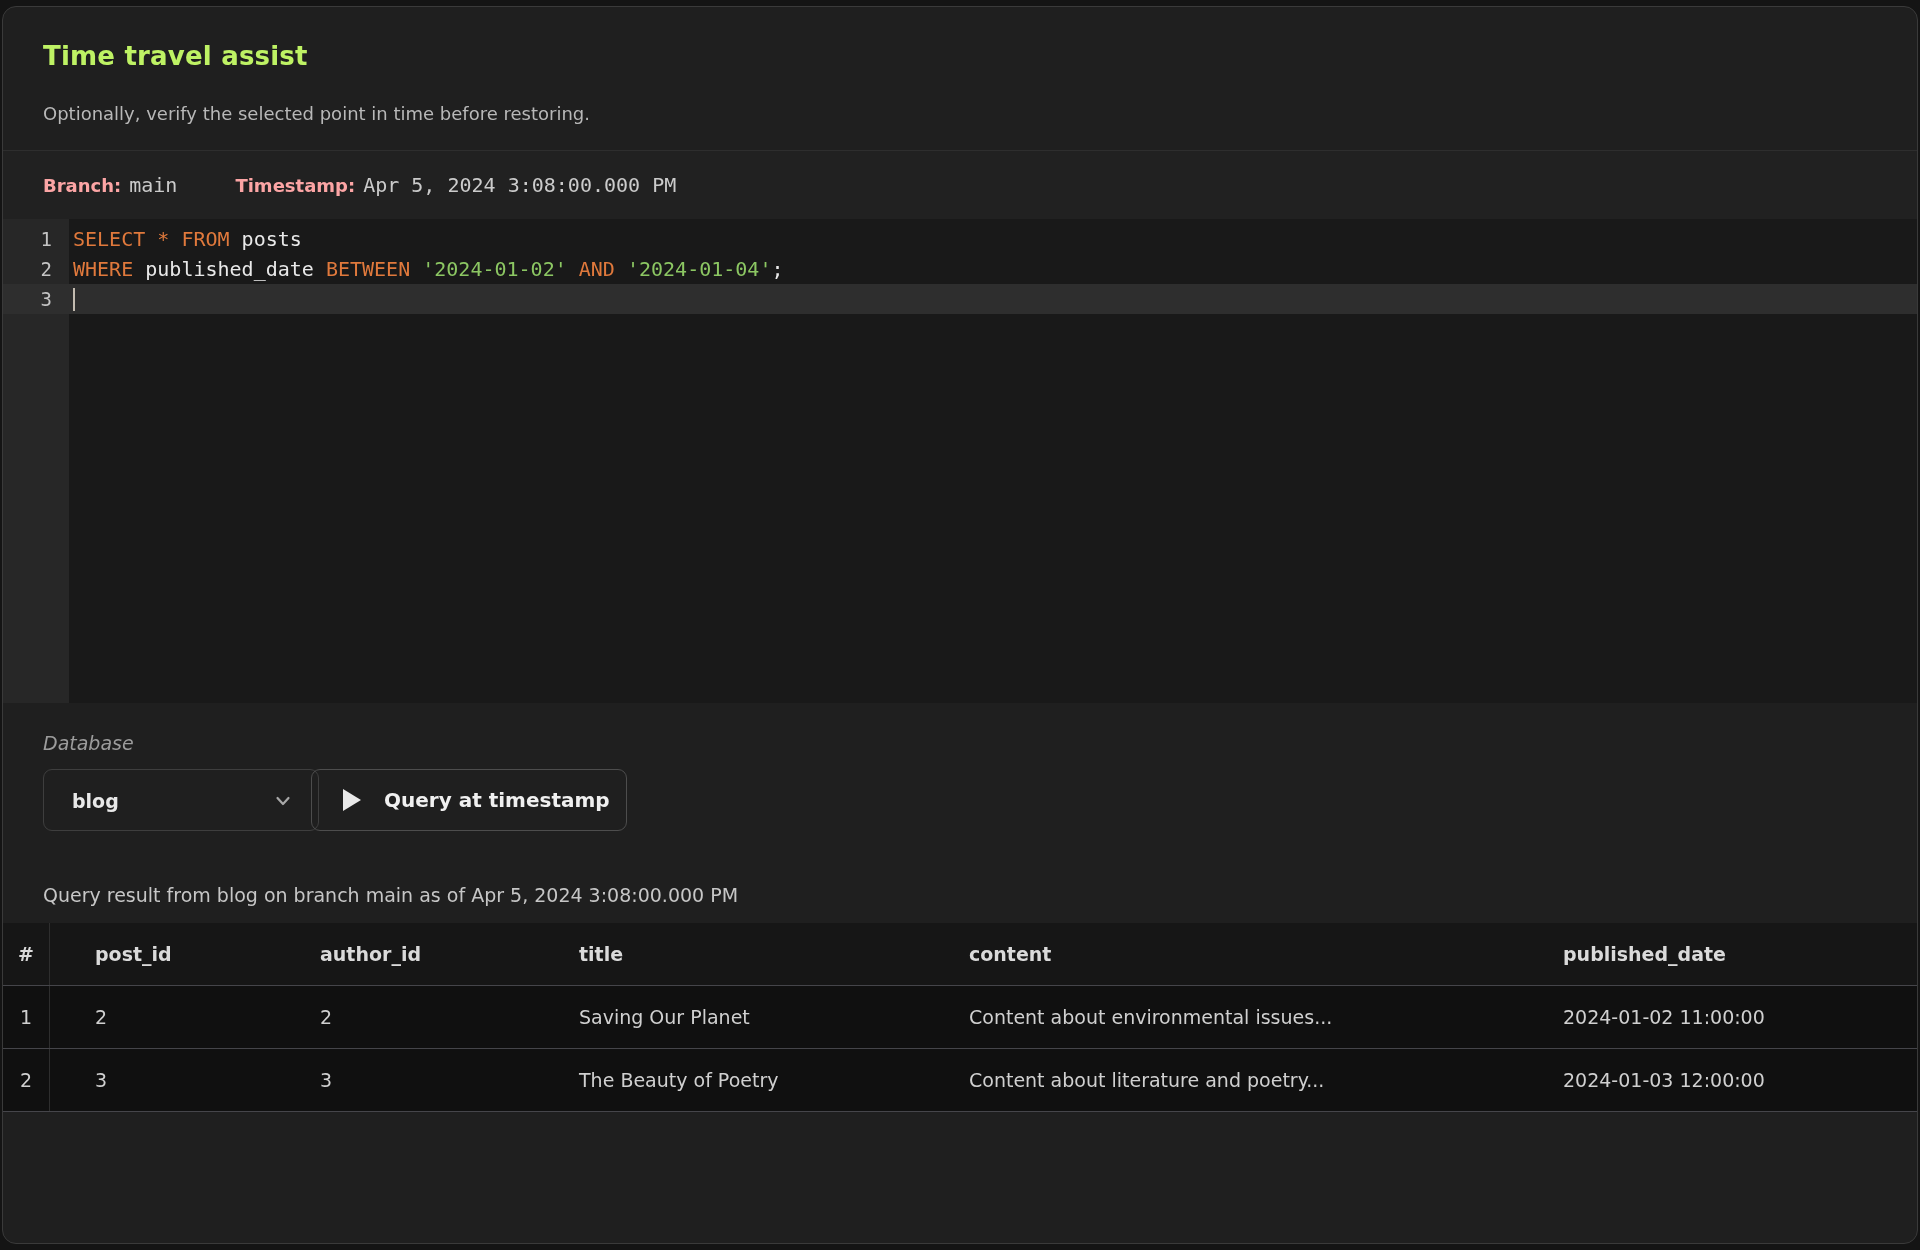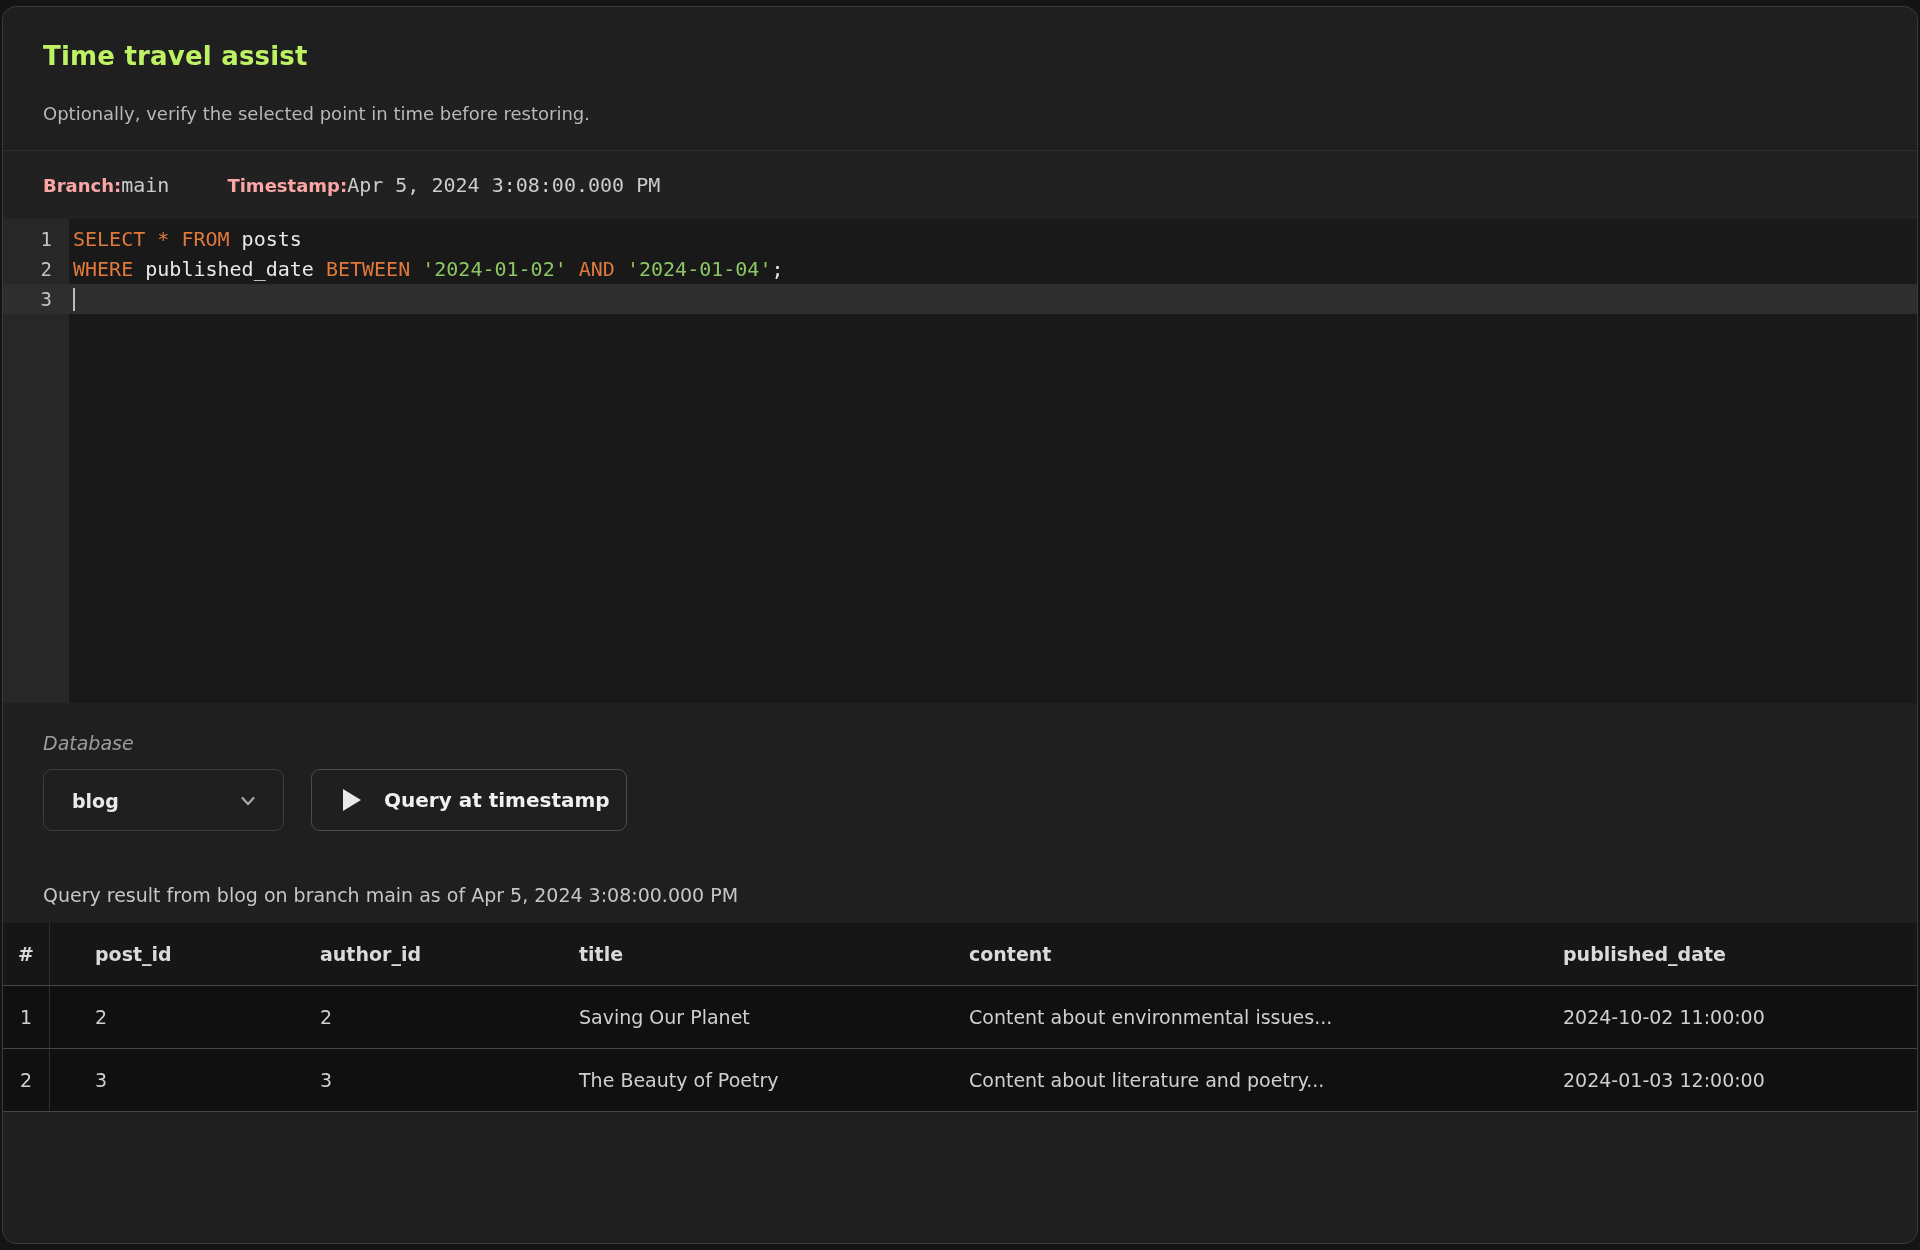--- a/index.html
+++ b/index.html
@@ -33,21 +33,21 @@
   }
   
   .meta-row {
     position: absolute; left: 0; top: 144px; width: 100%; height: 68px;
     display: flex; align-items: center; padding-left: 40px;
     background: #212121;
   }
   .meta-label { font-size: 18px; font-weight: bold; color: #fca5a5; }
   .meta-value {
     font-family: "DejaVu Sans Mono", "Liberation Mono", monospace;
-    font-size: 20px; color: #cbcbcb; 
+    font-size: 20px; color: #cbcbcb; margin-left: 8px;
   }
   .meta-gap { width: 58px; }
   
   .editor {
     position: absolute; left: 0; top: 212px; width: 100%; height: 484px;
     background: #191919;
   }
   .gutter-bg {
     position: absolute; left: 0; top: 0; bottom: 0; width: 66px;
     background: #272727;
@@ -64,21 +64,21 @@
   .t-k { color: #e0793c; }
   .t-s { color: #8cc763; }
   .t-p { color: #e9e9e9; }
   .cursor {
     display: inline-block; width: 2px; height: 23px; background: #c3bbb0;
     vertical-align: middle; margin-top: -3px;
   }
   
   .db-label { position: absolute; left: 40px; top: 725px; font-size: 19px; color: #9c9c9c; font-style: italic; }
   .db-select {
-    position: absolute; left: 40px; top: 762px; width: 241px; height: 62px;
+    position: absolute; left: 40px; top: 762px; width: 276px; height: 62px;
     border: 1px solid #3e3e3e; border-radius: 9px;
     display: flex; align-items: center; justify-content: space-between;
     padding: 2px 24px 0 28px; cursor: pointer; background: transparent;
   }
   .db-select-value { font-size: 19px; font-weight: bold; color: #e9e9e9; }
   .run-btn {
     position: absolute; left: 308px; top: 762px; width: 316px; height: 62px;
     border: 1px solid #4d4d4d; border-radius: 9px;
     display: flex; align-items: center; padding-left: 30px;
     cursor: pointer; background: transparent;
@@ -168,21 +168,21 @@
         <div class="t-cell">content</div>
         <div class="t-cell">published_date</div>
       </div>
     <div>
         <div class="t-row t-body-row">
           <div class="t-cell first">1</div>
           <div class="t-cell">2</div>
           <div class="t-cell">2</div>
           <div class="t-cell">Saving Our Planet</div>
           <div class="t-cell">Content about environmental issues...</div>
-          <div class="t-cell">2024-10-02 11:00:00</div>
+          <div class="t-cell">2024-01-02 11:00:00</div>
         </div>
         <div class="t-row t-body-row">
           <div class="t-cell first">2</div>
           <div class="t-cell">3</div>
           <div class="t-cell">3</div>
           <div class="t-cell">The Beauty of Poetry</div>
           <div class="t-cell">Content about literature and poetry...</div>
           <div class="t-cell">2024-01-03 12:00:00</div>
         </div>
       </div>

